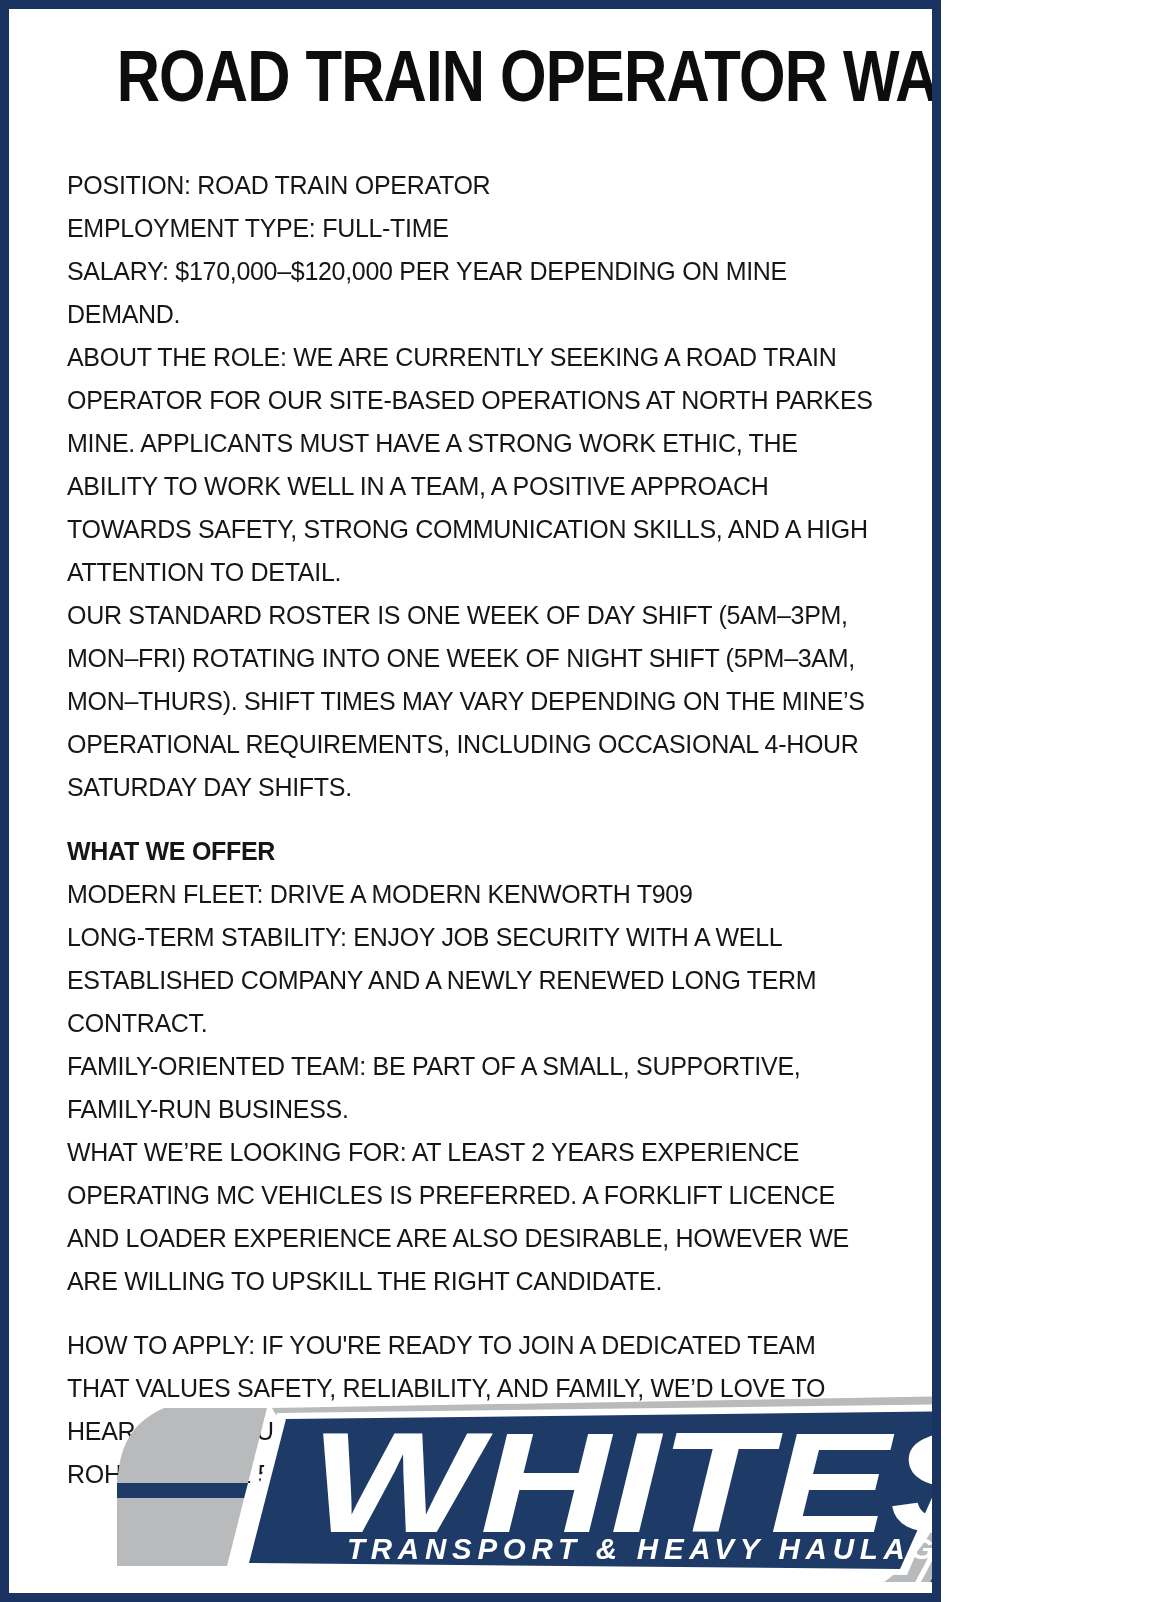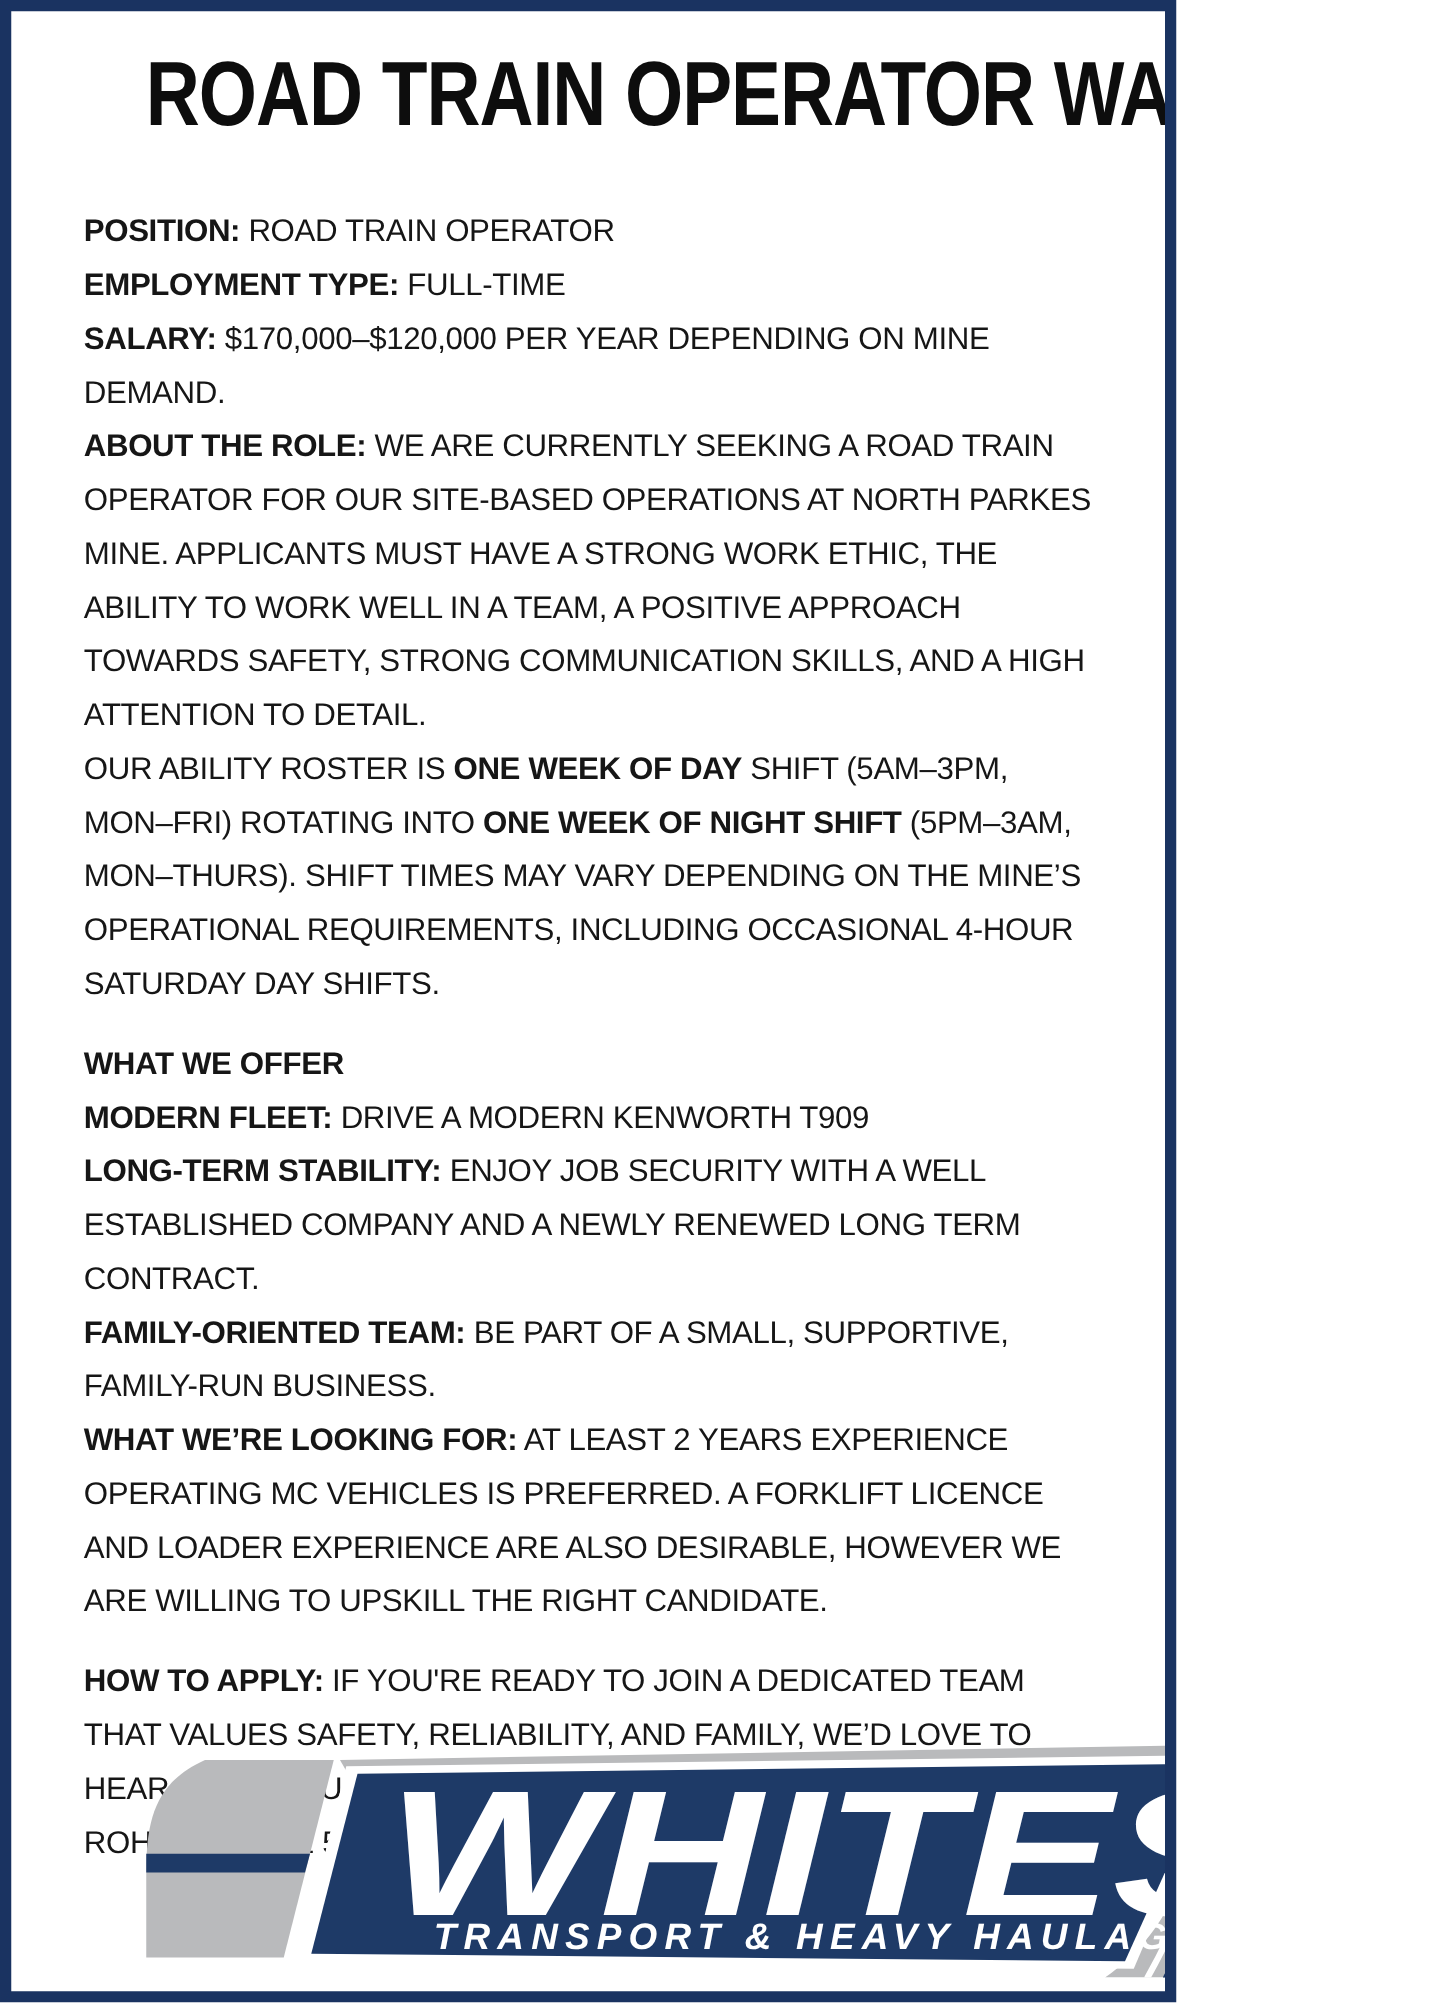--- a/index.html
+++ b/index.html
@@ -38,21 +38,21 @@
   }
   .body-text{
     margin-top:52px;
     padding:0 52px 0 58px;
     font-size:25px;
     line-height:43px;
     letter-spacing:-0.3px;
     color:#161616;
   }
   .body-text p{margin:0;}
-  .body-text .lbl{font-weight:bold;}
+  .body-text .lbl{font-weight:normal;}
   .italic-note{font-style:italic;}
   .section-gap{margin-top:21px !important;}
   .offer-heading{font-weight:bold;}
   .logo-wrap{
     position:absolute;
     left:105px;
     bottom:11px;
     width:940px;
     height:197px;
   }
@@ -87,21 +87,21 @@
 
   <div class="body-text">
 
     <p><span class="lbl">POSITION:</span><span> ROAD TRAIN OPERATOR</span></p>
     <p><span class="lbl">EMPLOYMENT TYPE:</span><span> FULL-TIME</span></p>
     <p><span class="lbl">SALARY:</span><span> $170,000–$120,000 PER YEAR DEPENDING ON MINE DEMAND.</span></p>
 
 
     <p><span class="lbl">ABOUT THE ROLE:</span><span> WE ARE CURRENTLY SEEKING A ROAD TRAIN OPERATOR FOR OUR SITE-BASED OPERATIONS AT NORTH PARKES MINE. APPLICANTS MUST HAVE A STRONG WORK ETHIC, THE ABILITY TO WORK WELL IN A TEAM, A POSITIVE APPROACH TOWARDS SAFETY, STRONG COMMUNICATION SKILLS, AND A HIGH ATTENTION TO DETAIL.</span></p>
 
-    <p><span>OUR ABILITY ROSTER IS </span><span class="lbl">ONE WEEK OF DAY</span><span> SHIFT (5AM–3PM, MON–FRI) ROTATING INTO </span><span class="lbl">ONE WEEK OF NIGHT SHIFT</span><span> (5PM–3AM, MON–THURS). SHIFT TIMES MAY VARY DEPENDING ON THE MINE’S OPERATIONAL REQUIREMENTS, INCLUDING OCCASIONAL 4-HOUR SATURDAY DAY SHIFTS.</span></p>
+    <p><span>OUR STANDARD ROSTER IS </span><span class="lbl">ONE WEEK OF DAY</span><span> SHIFT (5AM–3PM, MON–FRI) ROTATING INTO </span><span class="lbl">ONE WEEK OF NIGHT SHIFT</span><span> (5PM–3AM, MON–THURS). SHIFT TIMES MAY VARY DEPENDING ON THE MINE’S OPERATIONAL REQUIREMENTS, INCLUDING OCCASIONAL 4-HOUR SATURDAY DAY SHIFTS.</span></p>
 
     <p class="offer-heading section-gap">WHAT WE OFFER</p>
 
     <p><span class="lbl">MODERN FLEET:</span><span> DRIVE A MODERN KENWORTH T909</span></p>
     <p><span class="lbl">LONG-TERM STABILITY:</span><span> ENJOY JOB SECURITY WITH A WELL ESTABLISHED COMPANY AND A NEWLY RENEWED LONG TERM CONTRACT.</span></p>
     <p><span class="lbl">FAMILY-ORIENTED TEAM:</span><span> BE PART OF A SMALL, SUPPORTIVE, FAMILY-RUN BUSINESS.</span></p>
     <p><span class="lbl">WHAT WE’RE LOOKING FOR:</span><span> AT LEAST 2 YEARS EXPERIENCE OPERATING MC VEHICLES IS PREFERRED. A FORKLIFT LICENCE AND LOADER EXPERIENCE ARE ALSO DESIRABLE, HOWEVER WE ARE WILLING TO UPSKILL THE RIGHT CANDIDATE.</span></p>
 
     <p class="section-gap"><span class="lbl">HOW TO APPLY:</span><span> IF YOU'RE READY TO JOIN A DEDICATED TEAM THAT VALUES SAFETY, RELIABILITY, AND FAMILY, WE’D LOVE TO HEAR FROM YOU! FOR MORE INFORMATION, PLEASE CONTACT ROHAN AT 0432 553 848 OR ROHAN@WHITESORANGE.COM.AU</span></p>
 

